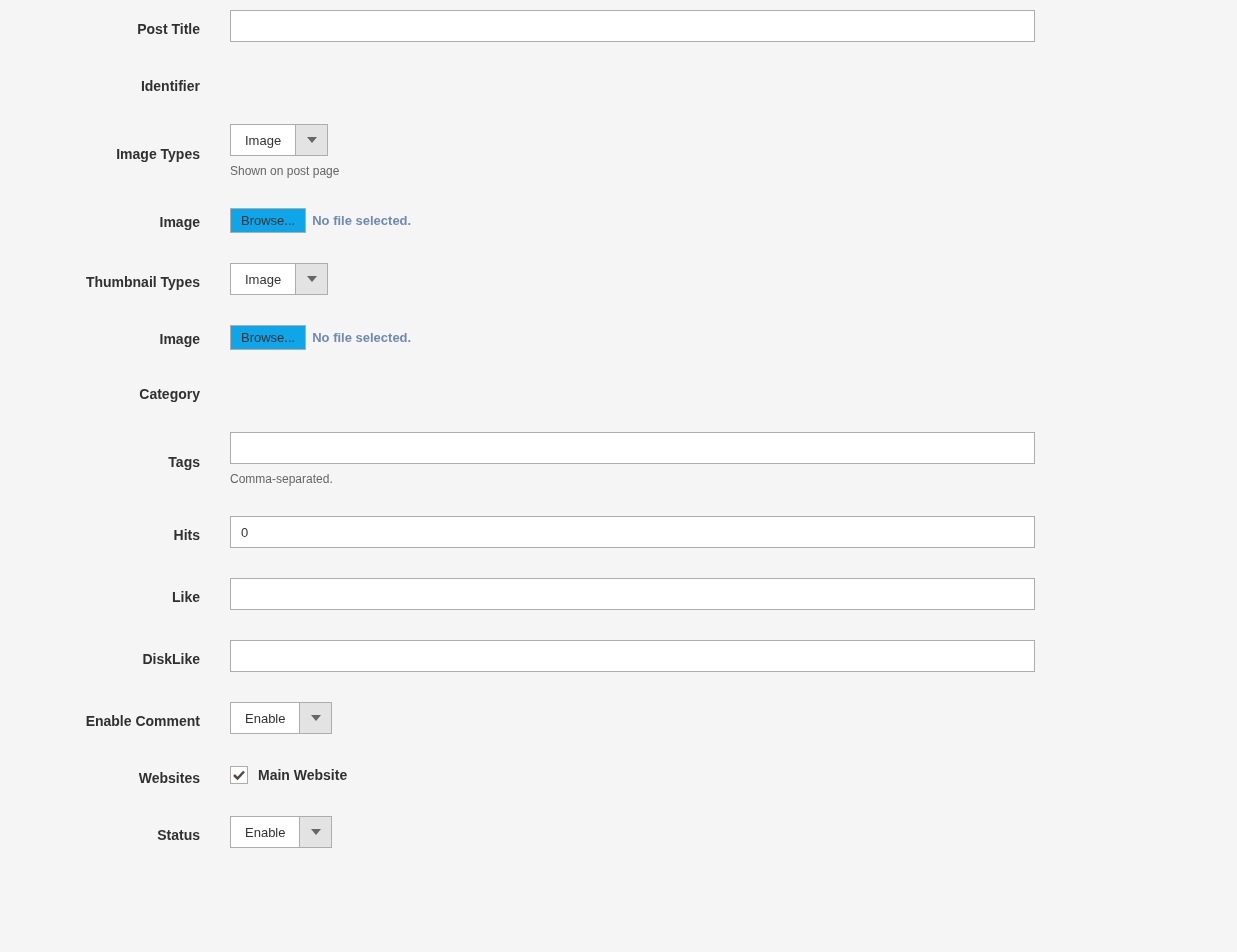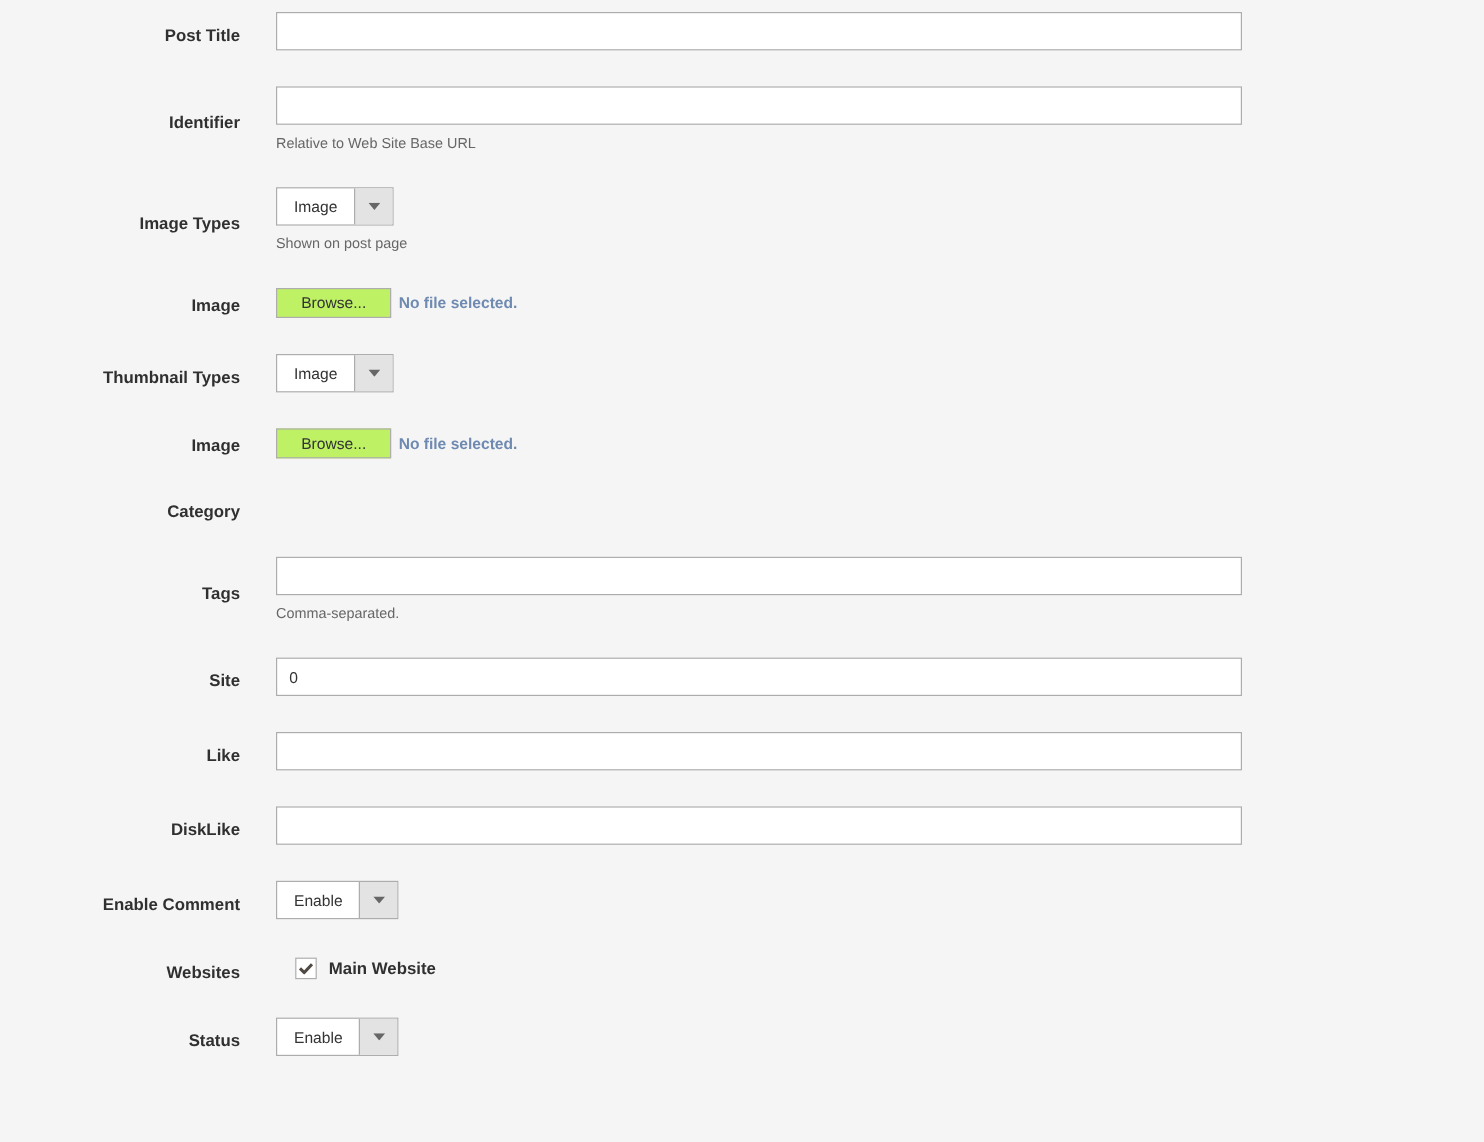--- a/index.html
+++ b/index.html
@@ -72,43 +72,42 @@
       align-items: center;
       justify-content: center;
     }
     .select-arrow svg {
       width: 10px;
       height: 6px;
       fill: #666;
     }
     .browse-button {
       display: inline-block;
-      background: #bef264;
-      border: 1px solid #adadad;
-      padding: 4px 20px;
+      background: #0ea5e9;
+      border: 1px solid #adadad;
+      padding: 4px 10px;
       font-size: 13px;
       color: #333;
       cursor: pointer;
       font-family: inherit;
     }
     .no-file-text {
       margin-left: 6px;
       font-size: 13px;
       color: #6f8ab1;
       font-weight: bold;
     }
     .file-row {
       display: flex;
       align-items: center;
     }
     .checkbox-wrapper {
       display: flex;
       align-items: center;
       gap: 10px;
-      margin-left: 16px;
     }
     .checkbox {
       width: 18px;
       height: 18px;
       border: 1px solid #adadad;
       background: #fff;
       display: flex;
       align-items: center;
       justify-content: center;
       cursor: pointer;
@@ -136,24 +135,20 @@
 
   <div class="form-row">
     <div class="form-label">Post Title</div>
     <div class="form-field">
       <input type="text" class="text-input" value="" style="">
     </div>
   </div>
 
   <div class="form-row">
     <div class="form-label">Identifier</div>
-    <div class="form-field">
-      <input type="text" class="text-input" value="" style="">
-      <div class="help-text">Relative to Web Site Base URL</div>
-    </div>
   </div>
 
   <div class="form-row">
     <div class="form-label">Image Types</div>
     <div class="form-field">
       <div class="select-wrapper">
         <div class="select-value">Image</div>
         <div class="select-arrow">
           <svg viewBox="0 0 10 6">
               <path d="M0 0 L5 6 L10 0 Z"></path>
@@ -205,21 +200,21 @@
 
   <div class="form-row">
     <div class="form-label">Tags</div>
     <div class="form-field">
       <input type="text" class="text-input" value="" style="">
       <div class="help-text">Comma-separated.</div>
     </div>
   </div>
 
   <div class="form-row">
-    <div class="form-label">Site</div>
+    <div class="form-label">Hits</div>
     <div class="form-field">
       <input type="text" class="text-input" value="0" style="">
     </div>
   </div>
 
   <div class="form-row">
     <div class="form-label">Like</div>
     <div class="form-field">
       <input type="text" class="text-input" value="" style="">
     </div>

